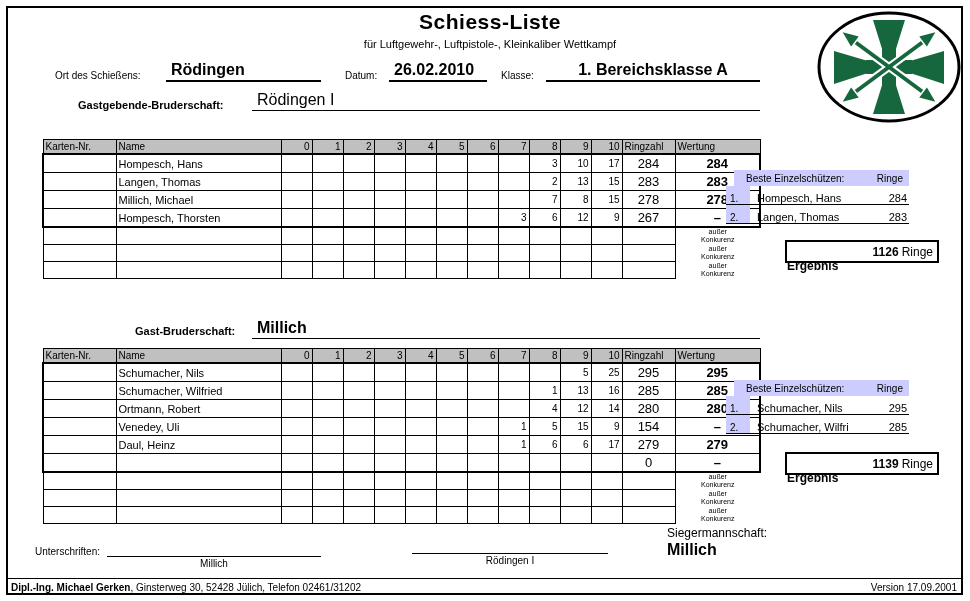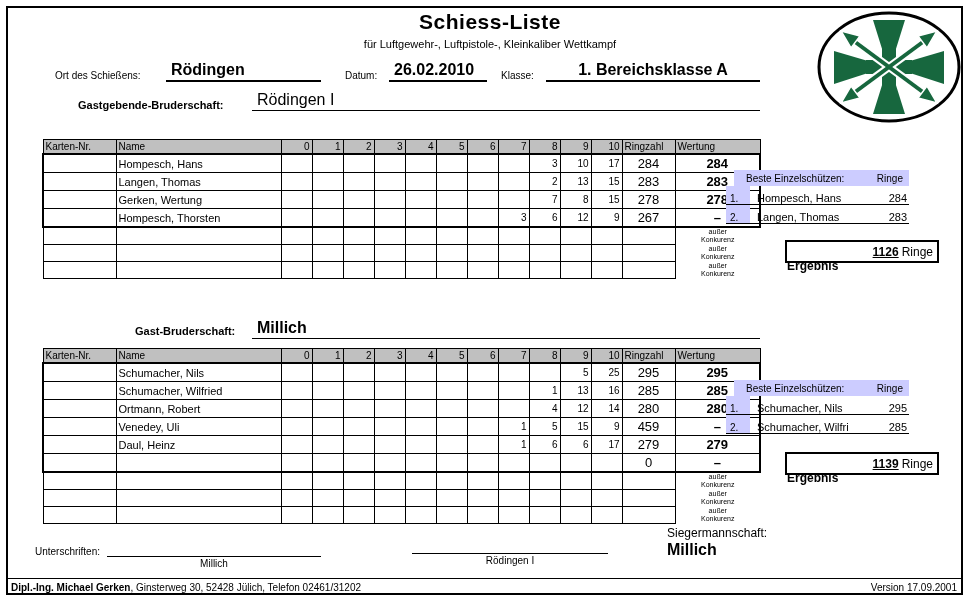--- a/index.html
+++ b/index.html
@@ -45,21 +45,21 @@
   .best-row{display:flex;align-items:flex-end;border-bottom:1px solid #000;height:18px;}
   .best-rank{width:20px;background:#CCCCFF;font-size:10px;padding-left:4px;align-self:stretch;
        display:flex;align-items:flex-end;}
   .best-name{flex:1;padding-left:7px;font-size:11px;white-space:nowrap;overflow:hidden;}
   .best-ringe{font-size:11px;padding-right:2px;}
 
   .ergebnis-box{position:absolute;left:785px;width:150px;height:19px;border:2px solid #000;
        display:flex;align-items:center;font-size:12px;background:#fff;}
   .erg-label{font-weight:bold;margin-top:28px;}
   .erg-spacer{flex:1;}
-  .erg-value{font-weight:bold;text-decoration:underline;}
+  .erg-value{font-weight:bold;}
   .erg-unit{padding:0 4px 0 3px;}
 
   .sieger{position:absolute;left:667px;top:526px;}
   .sieger-label{font-size:12px;}
   .sieger-value{font-size:16px;font-weight:bold;margin-top:1px;}
 
   .sig-main{position:absolute;left:35px;top:546px;font-size:10px;}
   .sig{position:absolute;}
   .sig .line{height:15px;border-bottom:1px solid #000;}
   .sig .name{text-align:center;font-size:10px;padding-top:1px;}
@@ -193,21 +193,21 @@
           <td class="c-score"></td>
           <td class="c-score"></td>
           <td class="c-score">2</td>
           <td class="c-score">13</td>
           <td class="c-score">15</td>
           <td class="c-ring">283</td>
           <td class="c-wert">283</td>
         </tr>
         <tr>
           <td class="c-karten"></td>
-          <td class="c-name">Gerken, Wertung</td>
+          <td class="c-name">Millich, Michael</td>
           <td class="c-score"></td>
           <td class="c-score"></td>
           <td class="c-score"></td>
           <td class="c-score"></td>
           <td class="c-score"></td>
           <td class="c-score"></td>
           <td class="c-score"></td>
           <td class="c-score"></td>
           <td class="c-score">7</td>
           <td class="c-score">8</td>
@@ -422,21 +422,21 @@
           <td class="c-score"></td>
           <td class="c-score"></td>
           <td class="c-score"></td>
           <td class="c-score"></td>
           <td class="c-score"></td>
           <td class="c-score"></td>
           <td class="c-score">1</td>
           <td class="c-score">5</td>
           <td class="c-score">15</td>
           <td class="c-score">9</td>
-          <td class="c-ring">459</td>
+          <td class="c-ring">154</td>
           <td class="c-wert">–</td>
         </tr>
         <tr>
           <td class="c-karten"></td>
           <td class="c-name">Daul, Heinz</td>
           <td class="c-score"></td>
           <td class="c-score"></td>
           <td class="c-score"></td>
           <td class="c-score"></td>
           <td class="c-score"></td>

